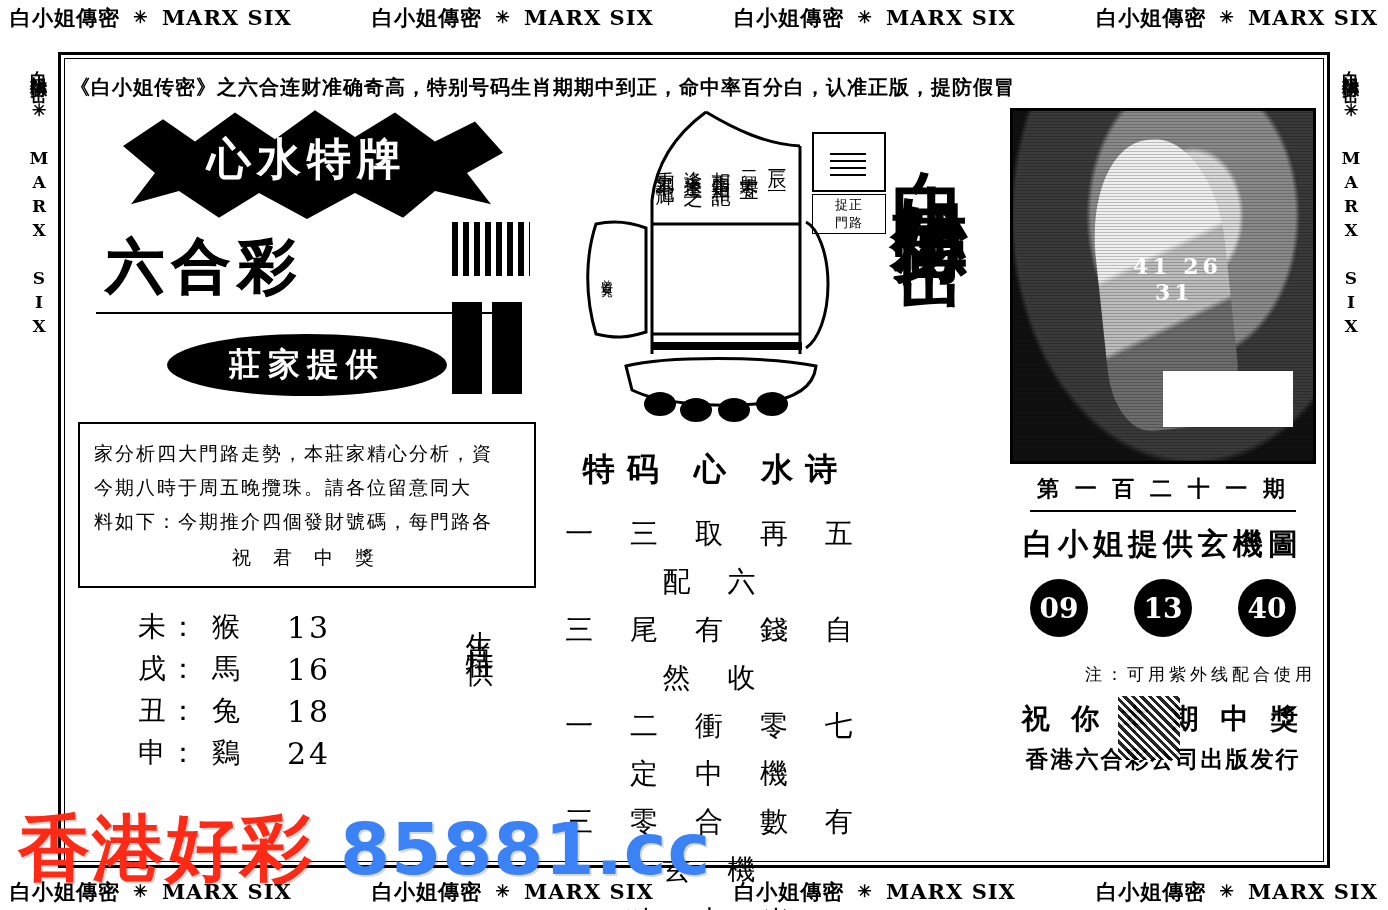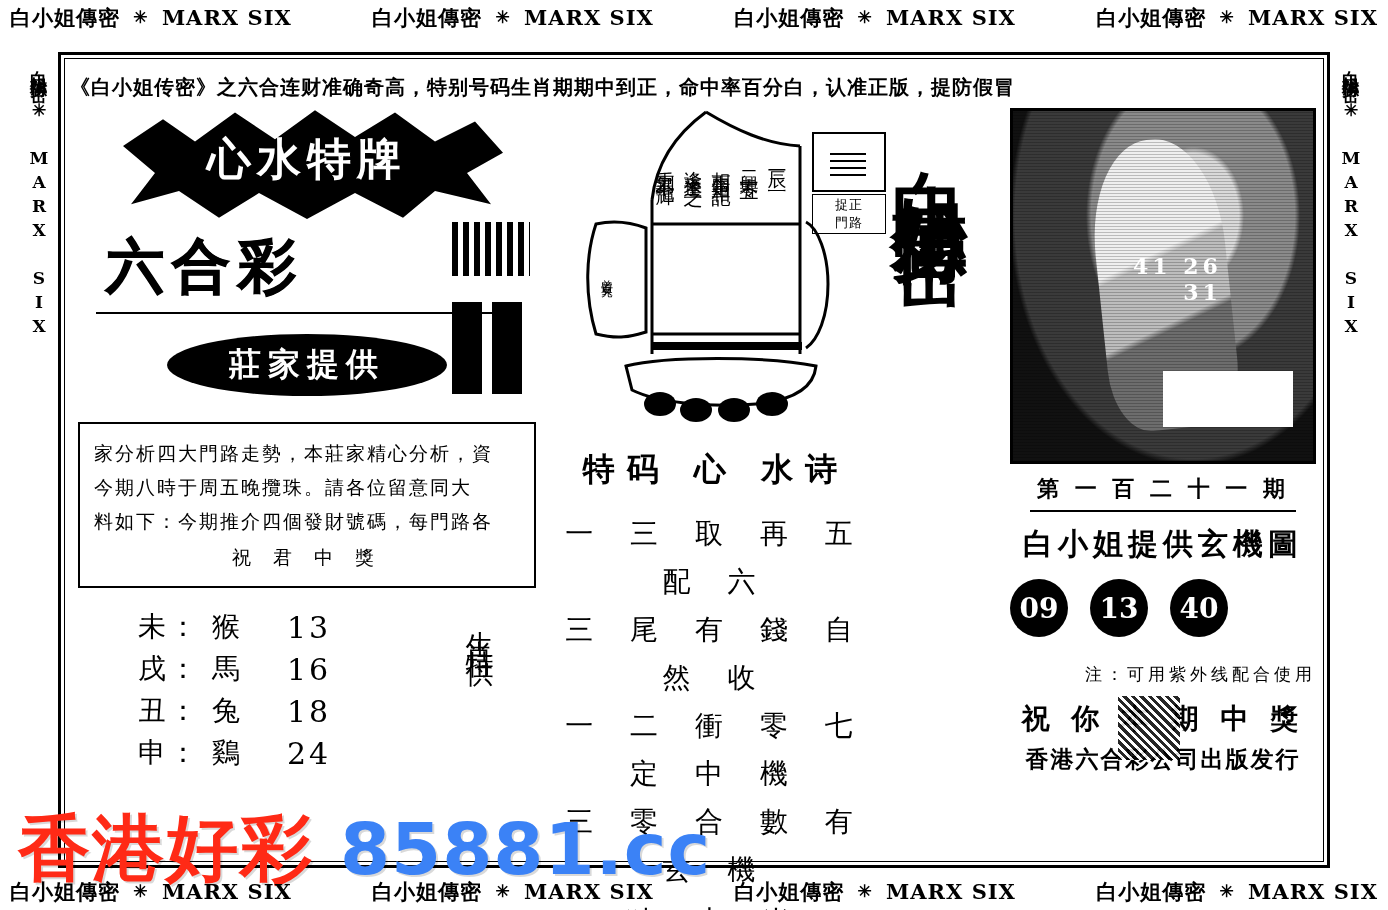--- a/index.html
+++ b/index.html
@@ -169,21 +169,20 @@
   }
 
   
   .col-right{position:absolute;left:1010px;top:108px;width:306px;}
   .photo{
     width:300px;height:350px;border:3px solid #000;position:relative;
     background:
       radial-gradient(ellipse at 60% 30%, #d9d9d9 0 18%, #8a8a8a 20% 40%, #3a3a3a 42% 70%, #111 72% 100%),
       #222;
     overflow:hidden;
-    text-align:right;
   }
   .photo .figure{
     position:absolute;left:86px;top:28px;width:130px;height:290px;
     background:linear-gradient(160deg,#efefef 0 40%,#bdbdbd 42% 62%,#6d6d6d 64% 100%);
     border-radius:48% 48% 30% 30%/38% 38% 22% 22%;
     transform:rotate(-6deg);
   }
   .photo .shade{
     position:absolute;left:0;top:0;width:100%;height:100%;
     background:repeating-linear-gradient(0deg,rgba(0,0,0,.22) 0 1px,transparent 1px 3px);
@@ -200,21 +199,21 @@
     text-align:center;margin-top:10px;
     font-family:"DejaVu Serif","Liberation Serif",serif;
     font-weight:bold;font-size:22px;letter-spacing:4px;
   }
   .issue-rule{border-top:2px solid #000;margin:6px 20px 0 20px;}
   .provide{
     text-align:center;margin-top:12px;
     font-family:"DejaVu Serif","Liberation Serif",serif;
     font-weight:bold;font-size:30px;letter-spacing:5px;
   }
-  .balls{display:flex;gap:22px;margin-top:14px;}
+  .balls{display:flex;justify-content:center;gap:46px;margin-top:14px;}
   .ball{
     width:58px;height:58px;border-radius:50%;background:#000;color:#fff;
     display:flex;align-items:center;justify-content:center;
     font-family:"DejaVu Serif","Liberation Serif",serif;
     font-weight:bold;font-size:28px;
   }
   .remark{
     text-align:right;margin-top:26px;font-size:17px;letter-spacing:4px;
     font-family:"DejaVu Serif","Liberation Serif",serif;
   }

